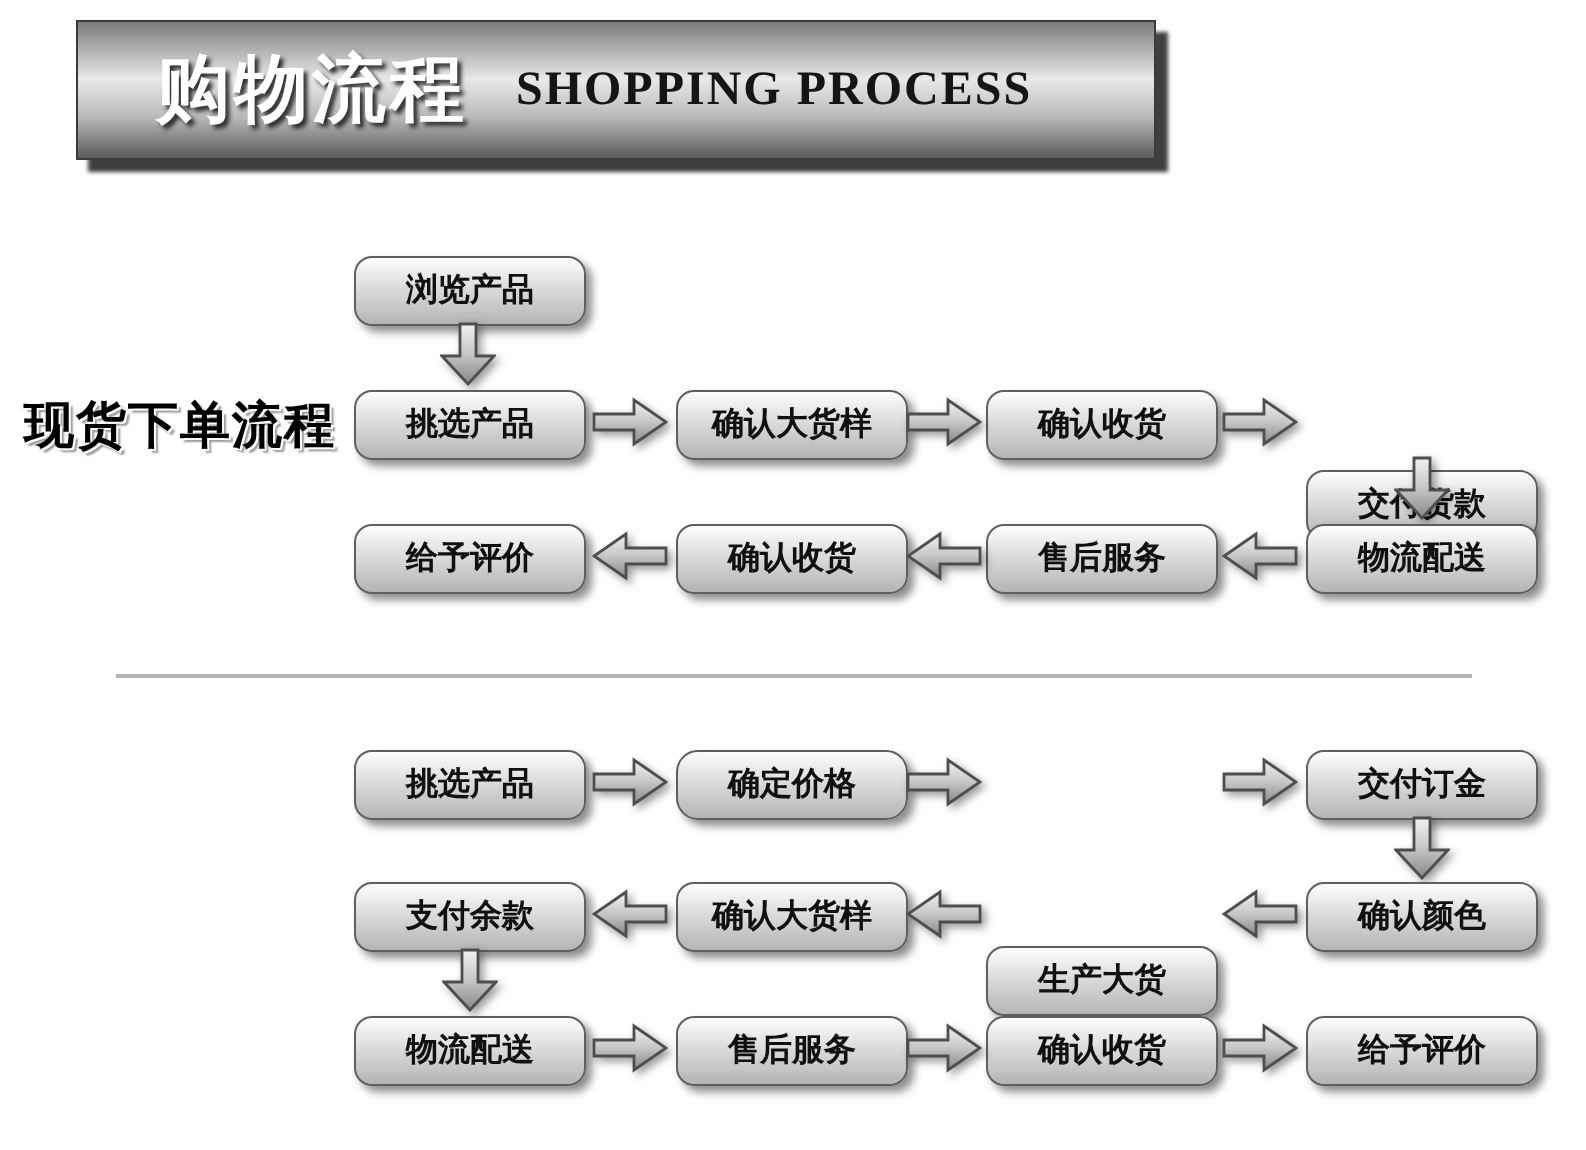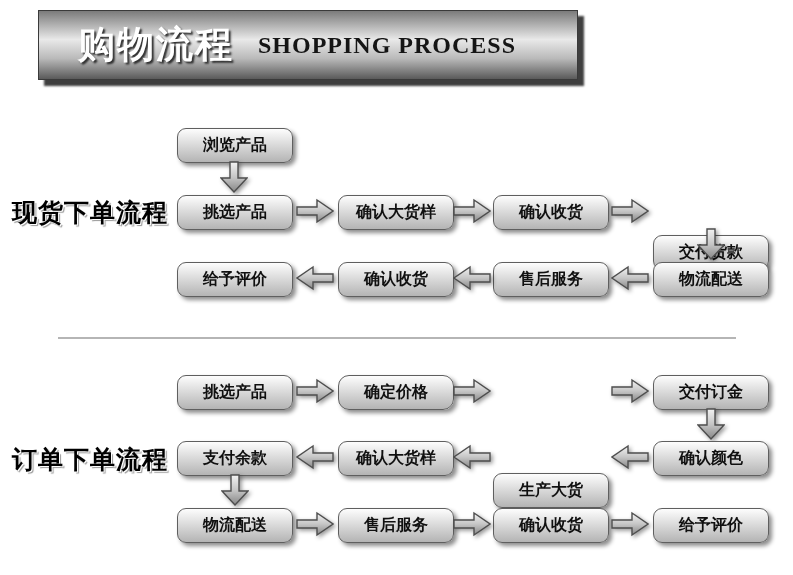--- a/index.html
+++ b/index.html
@@ -126,21 +126,20 @@
       </svg>
   </div>
   <div class="arrow" style="left:611px;top:264px;">
     <svg width="38" height="28" viewBox="0 0 38 28">
         <path d="M37 10 H17 V3 L1 14 L17 25 V18 H37 Z" fill="url(#agrad)" stroke="#4e4e4e" stroke-width="1.4"></path>
       </svg>
   </div>
 
   <div class="divider"></div>
 
-  <div class="flow-label" style="left:12px;top:443px;">订单下单流程</div>
 
   <div class="node" style="left:177px;top:375px;">挑选产品</div>
   <div class="node" style="left:338px;top:375px;border-radius:11px;">确定价格</div>
   <div class="node" style="left:653px;top:375px;">交付订金</div>
 
   <div class="arrow" style="left:296px;top:377px;">
     <svg width="38" height="28" viewBox="0 0 38 28">
         <path d="M1 10 H21 V3 L37 14 L21 25 V18 H1 Z" fill="url(#agrad)" stroke="#4e4e4e" stroke-width="1.4"></path>
       </svg>
   </div>

